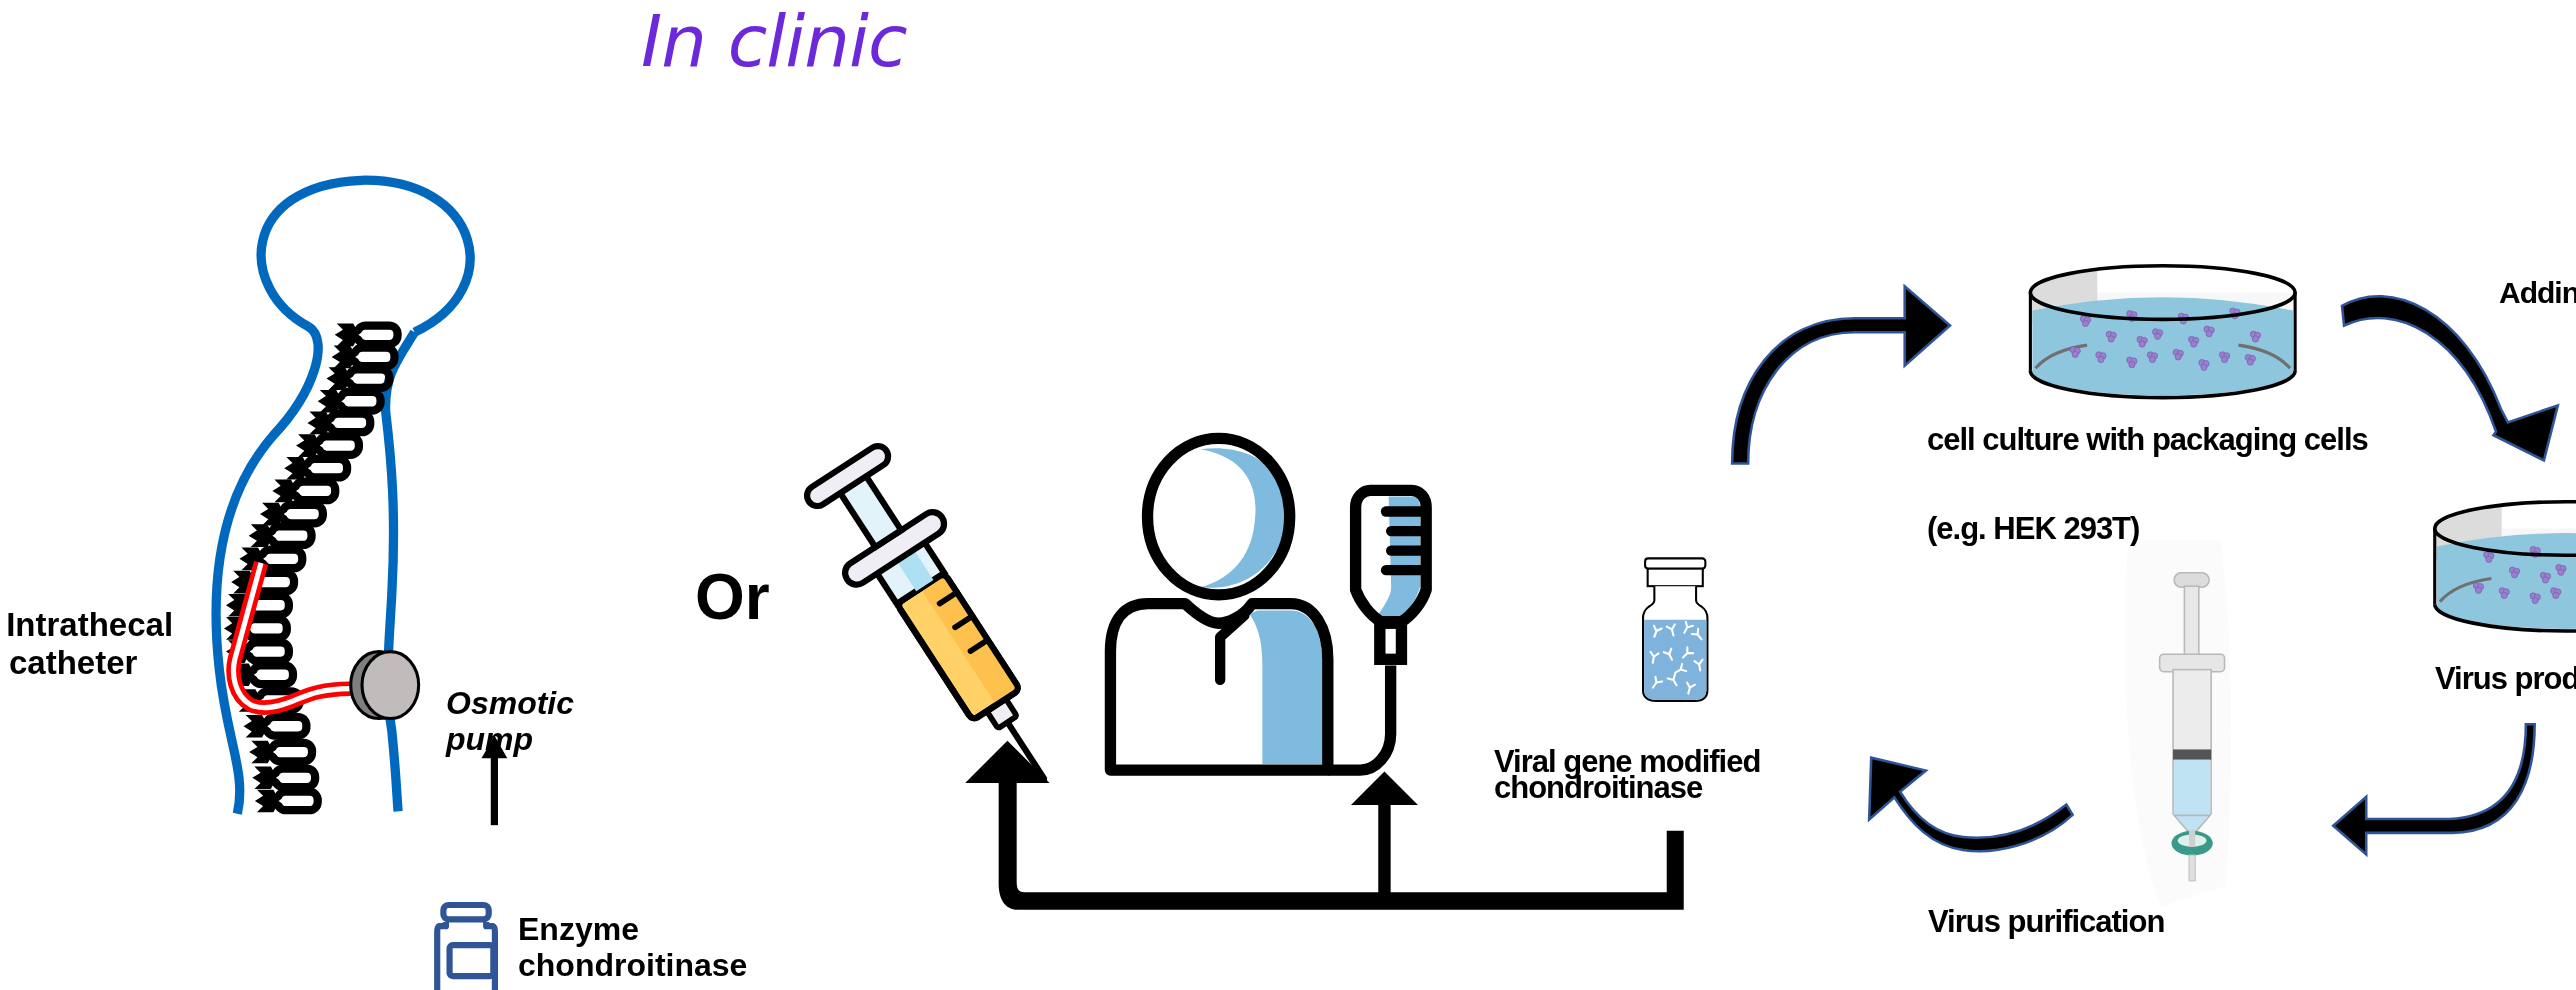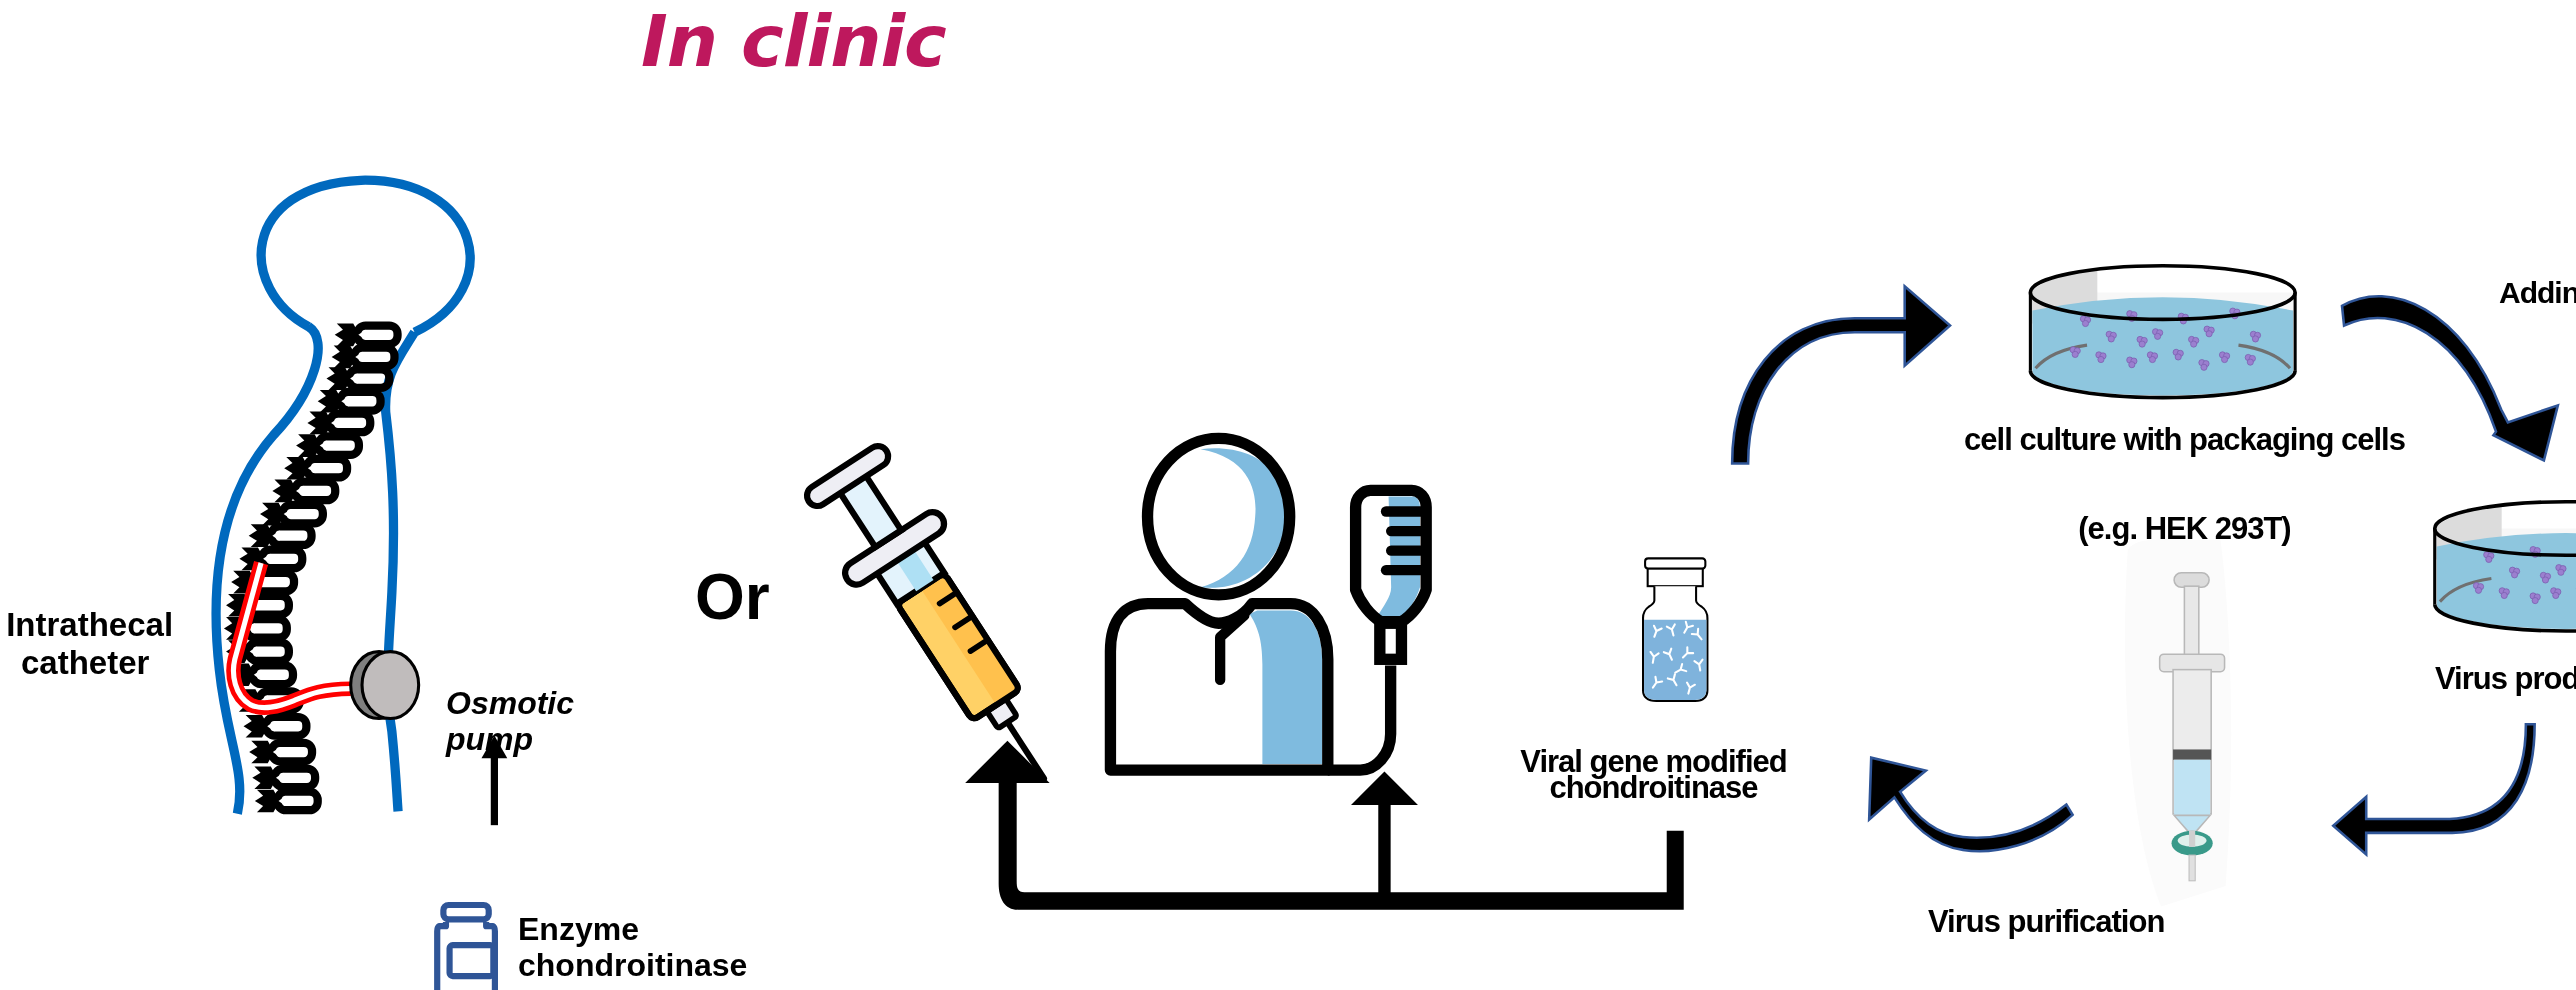--- a/index.html
+++ b/index.html
@@ -1,20 +1,20 @@
 <!DOCTYPE html>
 <html style="font-size:8.2px"><head>
 <meta charset="utf-8">
 <style>
   html, body { margin: 0; padding: 0; background: #ffffff; }
   #canvas { position: relative; width: 2840px; height: 990px; background: #ffffff; overflow: hidden; }
   #art { position: absolute; left: 0; top: 0; width: 2840px; height: 990px; }
   .lbl { position: absolute; font-family: "Liberation Sans", sans-serif; font-weight: bold; color: #000; white-space: nowrap; line-height: 1; }
-  .title { position: absolute; font-family: "DejaVu Sans", sans-serif; font-style: italic; font-weight: bold; color: #be185d; white-space: nowrap; line-height: 1; font-size: 72px; letter-spacing: -1px; }
-  .center { text-align: center; }
+  .title { position: absolute; font-family: "DejaVu Sans", sans-serif; font-style: italic; font-weight: normal; color: #6d28d9; white-space: nowrap; line-height: 1; font-size: 72px; letter-spacing: -1px; }
+  .center { }
 </style>
 </head>
 <body>
 
 <div id="canvas">
 
 <svg id="art" viewBox="0 0 5512 1922" xmlns="http://www.w3.org/2000/svg">
 
   <g>
 
@@ -487,21 +487,21 @@
     <ellipse cx="4255" cy="1637" rx="40" ry="24" fill="#3a9a8a"></ellipse>
     <ellipse cx="4255" cy="1632" rx="28" ry="12" fill="#dff0ec"></ellipse>
     <rect x="4249" y="1612" width="12" height="32" fill="#d0d0d0"></rect>
     <rect x="4249" y="1660" width="12" height="50" fill="#e0e0e0" stroke="#bdbdbd" stroke-width="2"></rect>
   </g>
 </svg>
 
 <div class="title" style="left:641px; top:5.2px;">In clinic</div>
 
 <div class="lbl" style="left:6.2px; top:608px; font-size:33px;">Intrathecal</div>
-<div class="lbl" style="left:21px; top:646px; font-size:33px;">catheter</div>
+<div class="lbl" style="left:9px; top:646px; font-size:33px;">catheter</div>
 
 <div class="lbl" style="left:446px; top:687px; font-size:32px;font-style:italic;">Osmotic</div>
 <div class="lbl" style="left:446px; top:723px; font-size:32px;font-style:italic;">pump</div>
 
 <div class="lbl" style="left:518px; top:913px; font-size:32px;">Enzyme</div>
 <div class="lbl" style="left:518px; top:949px; font-size:32px;">chondroitinase</div>
 
 <div class="lbl" style="left:695px; top:565px; font-size:64px;">Or</div>
 
 <div class="lbl center" style="left:1494px; width:319px; top:726px; font-size:31px; letter-spacing:-1px;margin-top:20px;">Viral gene modified</div>

